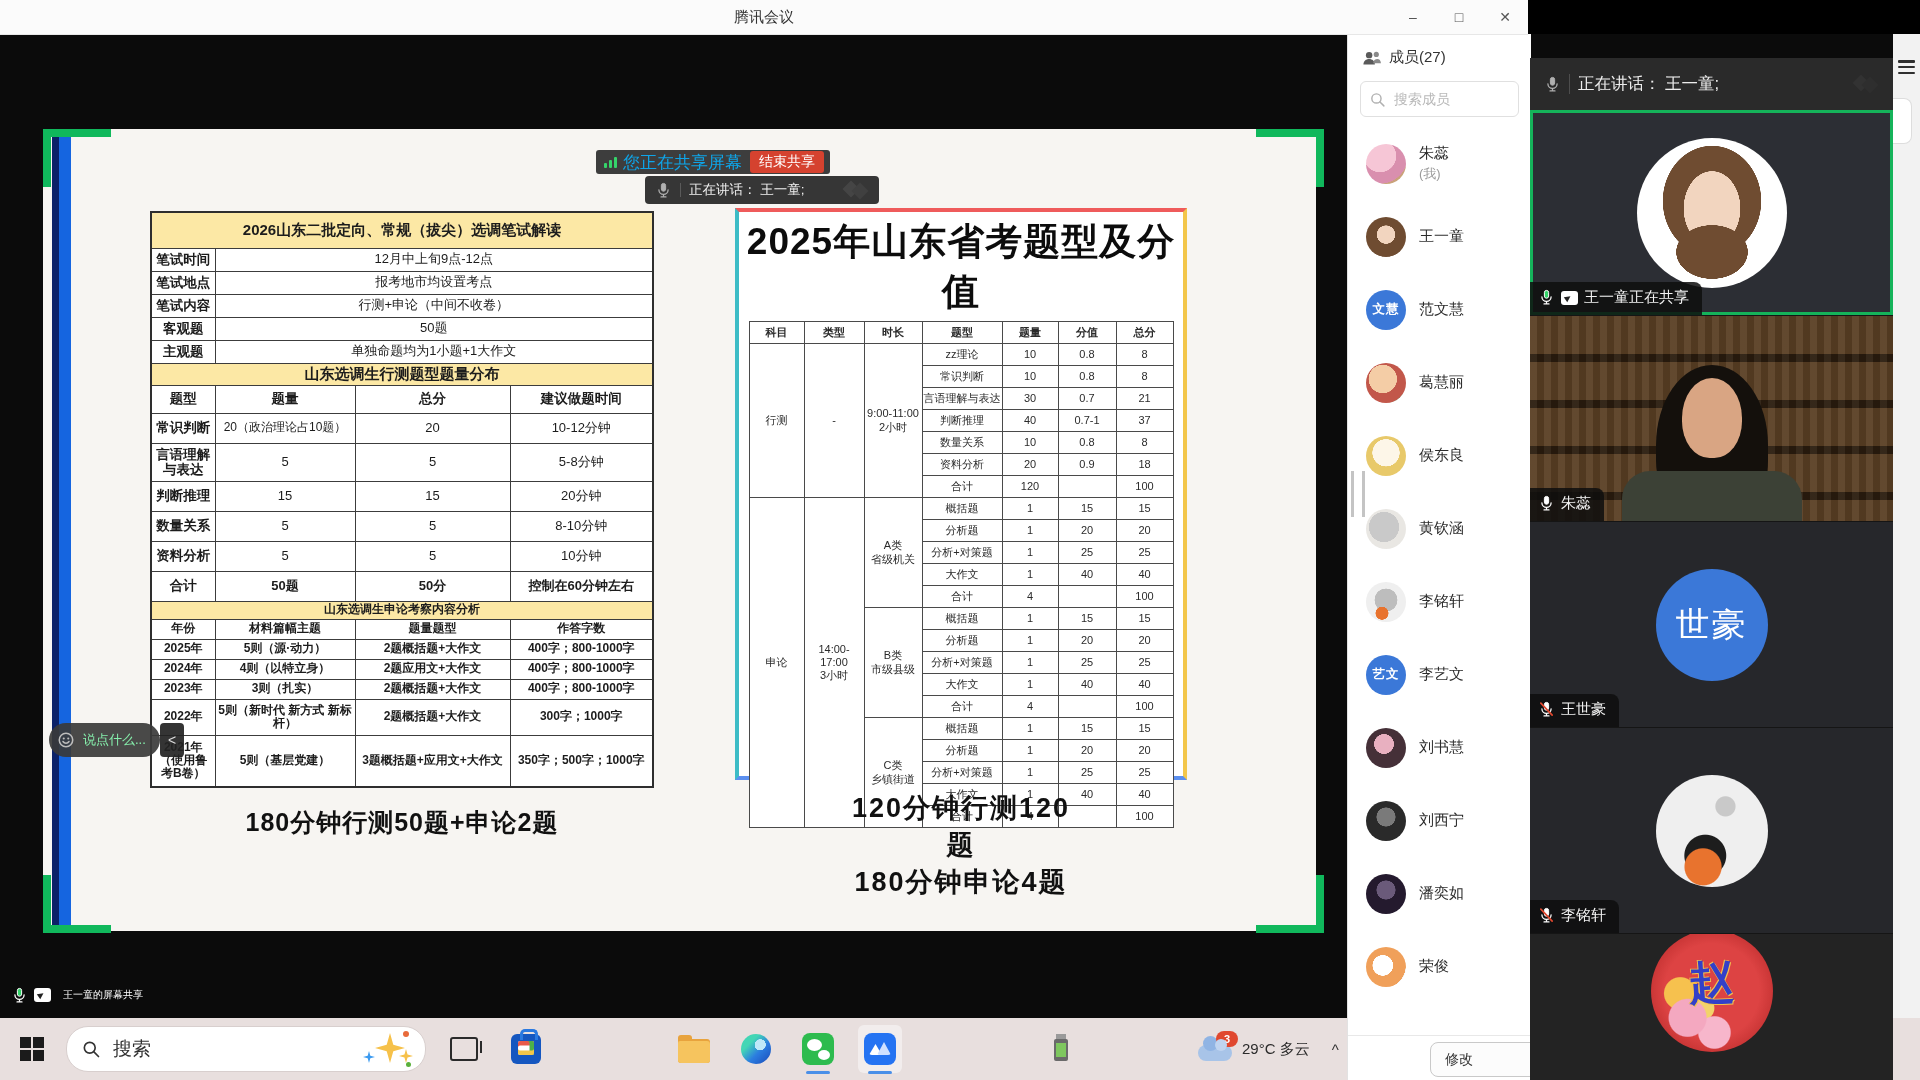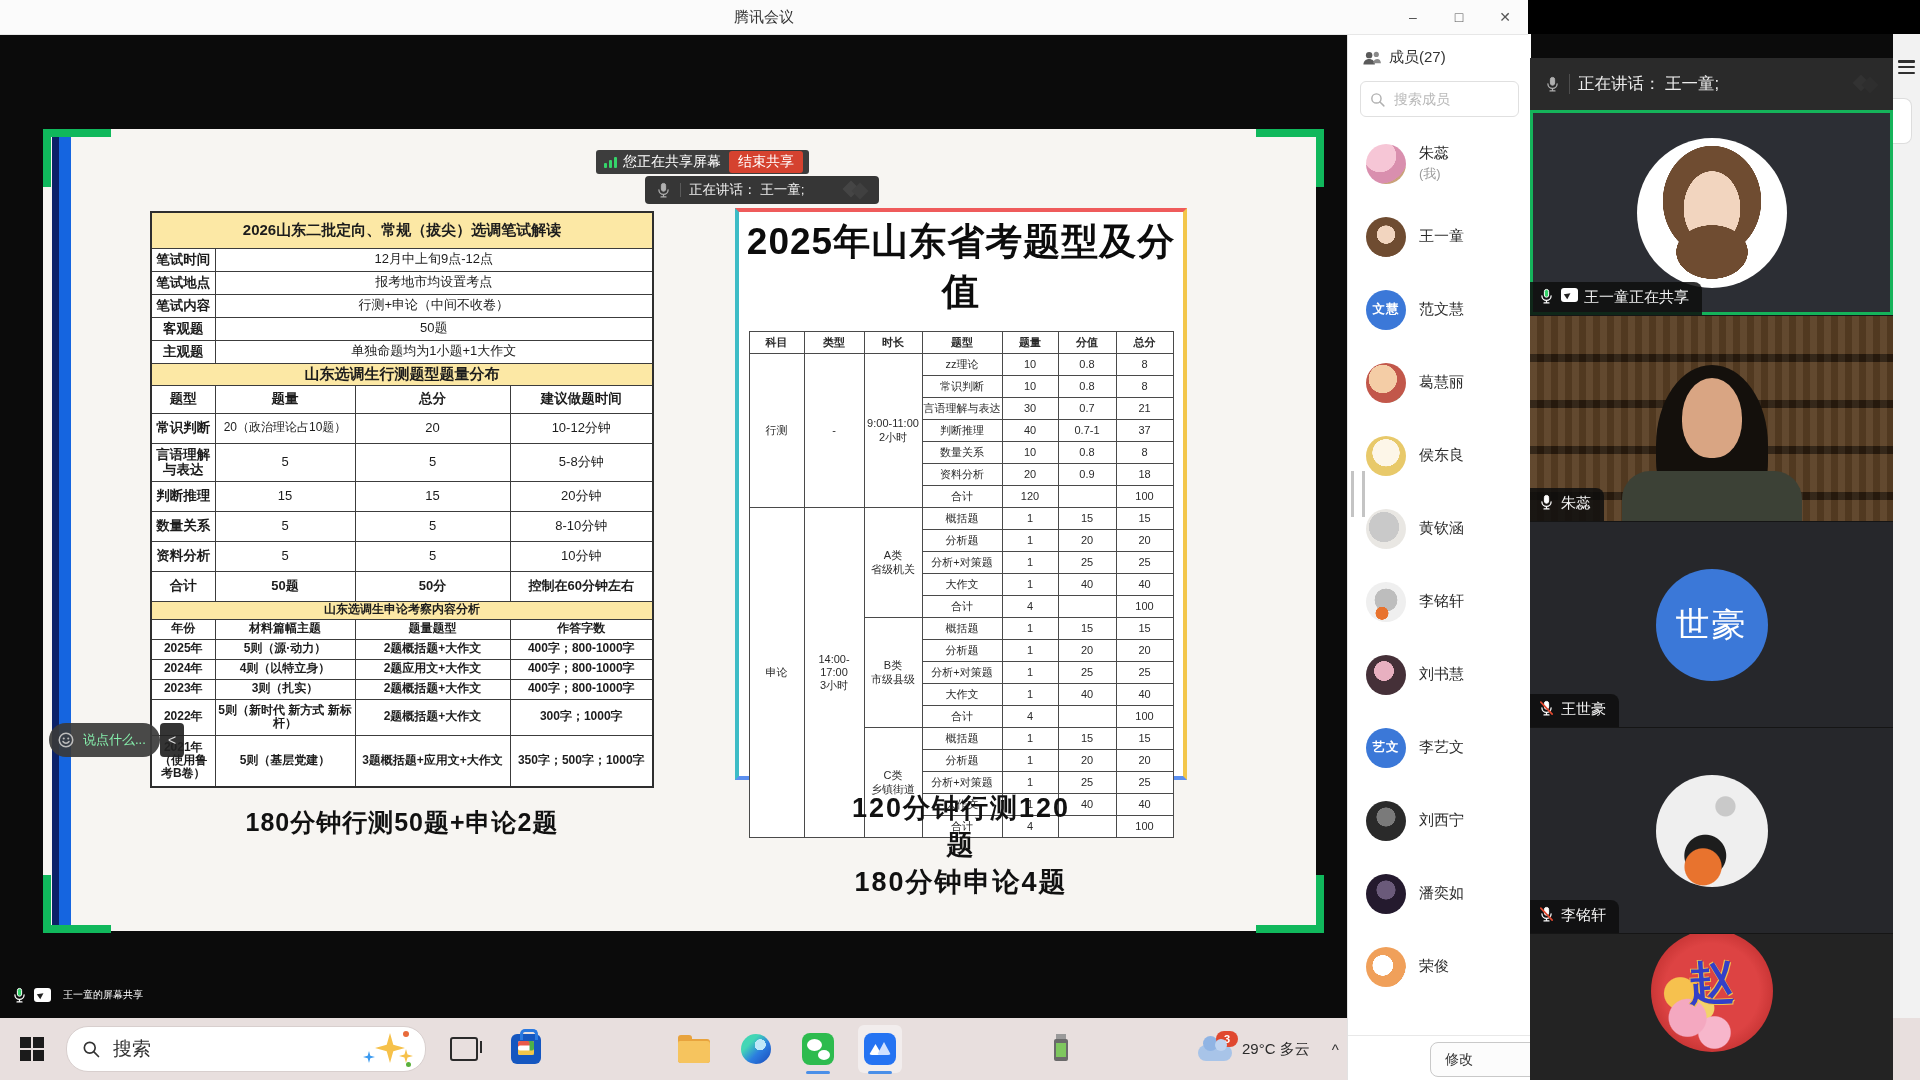--- a/index.html
+++ b/index.html
@@ -37,32 +37,32 @@
   .h36{height:36px}.h23{height:23px}.h22{height:22px}.h30{height:30px}.h38{height:38px}
   .h18{height:18px}.h20{height:20px}.h52{height:52px}.h28{height:28px}
   #left-footnote{left:107px;top:677px;width:504px;text-align:center;font-size:25px;
     font-weight:800;color:#111;letter-spacing:1px}
   
   #right-frame{left:692px;top:79px;width:452px;height:572px;background:#fff;
     border-top:4px solid #ef5b5b;border-left:4px solid #3dbcc6;
     border-right:4px solid #f3c64a;border-bottom:4px solid #5b8ff0;box-sizing:border-box}
   #right-title{margin:5px 0 4px 0;text-align:center;font-size:37px;font-weight:900;
     color:#0c0c0c;letter-spacing:1px}
-  table.rt{border-collapse:collapse;width:424px;margin:14px auto;table-layout:fixed;background:#fff}
+  table.rt{border-collapse:collapse;width:424px;margin:4px auto;table-layout:fixed;background:#fff}
   .rt td,.rt th{border:1px solid #4a4a4a;text-align:center;vertical-align:middle;
     font-size:11px;color:#2a2a2a;padding:0 1px;line-height:1.2}
   .rt td{height:21px}
   .red{color:#e05140}
   .pre{white-space:pre-line}
   #right-footnote{left:692px;top:661px;width:452px;text-align:center;font-size:27px;
     font-weight:800;color:#111;line-height:37px;letter-spacing:2px}
   
   #share-toolbar{left:596px;top:116px;height:24px;background:#3d3d3d;border-radius:3px;
     display:flex;align-items:center;padding:0 6px 0 8px;z-index:6}
-  #share-toolbar .txt{color:#ffffff;font-size:14px;margin:0 4px}
+  #share-toolbar .txt{color:#0ea5e9;font-size:17px;margin:0 4px}
   #stop-share{background:#d5422f;color:#fff;font-size:14px;border-radius:3px;
     padding:2px 9px;margin-left:4px;cursor:pointer}
   .sigbars{display:flex;align-items:flex-end;height:12px}
   .sigbars i{display:block;width:3px;margin-right:2px;background:#35d46a;border-radius:1px}
   #speaking-pill{left:645px;top:142px;width:214px;height:28px;background:rgba(48,48,48,.97);
     border-radius:4px;display:flex;align-items:center;padding:0 10px;z-index:5}
   #speaking-pill .txt{color:#f0f0f0;font-size:13.5px;white-space:nowrap}
   .vdiv{width:1px;height:14px;background:#5a5a5a;margin:0 8px}
   .ghost-logo{margin-left:auto;position:relative;width:26px;height:16px;opacity:.5}
   .ghost-logo i{position:absolute;width:12px;height:12px;background:#555;transform:rotate(45deg)}
@@ -125,21 +125,21 @@
   
   #vstrip{left:1530px;top:58px;width:363px;height:1022px;background:#1d1d1d;z-index:20}
   #v-speakbar{height:52px;background:#2a2a2a;display:flex;align-items:center;padding:0 14px}
   #v-speakbar .txt{color:#ededed;font-size:16.5px;white-space:nowrap}
   .v-tile{position:relative;width:363px;height:205px;background:#26272b;overflow:hidden;
     border-bottom:1px solid #151515;cursor:pointer}
   .v-tile.active{box-shadow:inset 0 0 0 3px #15b35a}
   .v-tile.t1{background:#2c2e34}
   .v-tile.t5{height:150px;background:#232323}
   .tile-label{position:absolute;left:0;bottom:0;background:rgba(14,14,14,.85);
-    border-radius:0 8px 0 0;display:flex;align-items:flex-start;padding:6px 13px 8px 8px}
+    border-radius:0 8px 0 0;display:flex;align-items:center;padding:6px 13px 8px 8px}
   .tile-label .txt{color:#f2f2f2;font-size:15px;margin-left:6px;white-space:nowrap}
   .big-av{position:absolute;left:50%;top:50%;transform:translate(-50%,-50%);border-radius:50%;
     display:flex;align-items:center;justify-content:center}
   .ba-memoji{width:150px;height:150px;background:
     radial-gradient(ellipse 24% 18% at 50% 76%,#6f4c31 0 99%,transparent),
     radial-gradient(ellipse 19% 25% at 50% 47%,#f2d5bf 0 99%,transparent),
     radial-gradient(ellipse 33% 37% at 50% 42%,#6f4c31 0 99%,transparent),#fff}
   .ba-blue{width:112px;height:112px;background:#3b78d8;color:#fff;font-size:34px;
     font-weight:400;letter-spacing:2px}
   .ba-sketch{width:112px;height:112px;background:
@@ -722,29 +722,29 @@
           <div class="m-name">黄钦涵</div>
         </div>
       </div>
       <div class="m-row">
         <div class="av av-sketch2"></div>
         <div class="m-names">
           <div class="m-name">李铭轩</div>
         </div>
       </div>
       <div class="m-row">
+        <div class="av av-init">艺文</div>
+        <div class="m-names">
+          <div class="m-name">李艺文</div>
+        </div>
+      </div>
+      <div class="m-row">
         <div class="av av-darkpink"></div>
         <div class="m-names">
           <div class="m-name">刘书慧</div>
-        </div>
-      </div>
-      <div class="m-row">
-        <div class="av av-init">艺文</div>
-        <div class="m-names">
-          <div class="m-name">李艺文</div>
         </div>
       </div>
       <div class="m-row">
         <div class="av av-dark"></div>
         <div class="m-names">
           <div class="m-name">刘西宁</div>
         </div>
       </div>
       <div class="m-row">
         <div class="av av-darkpurple"></div>

